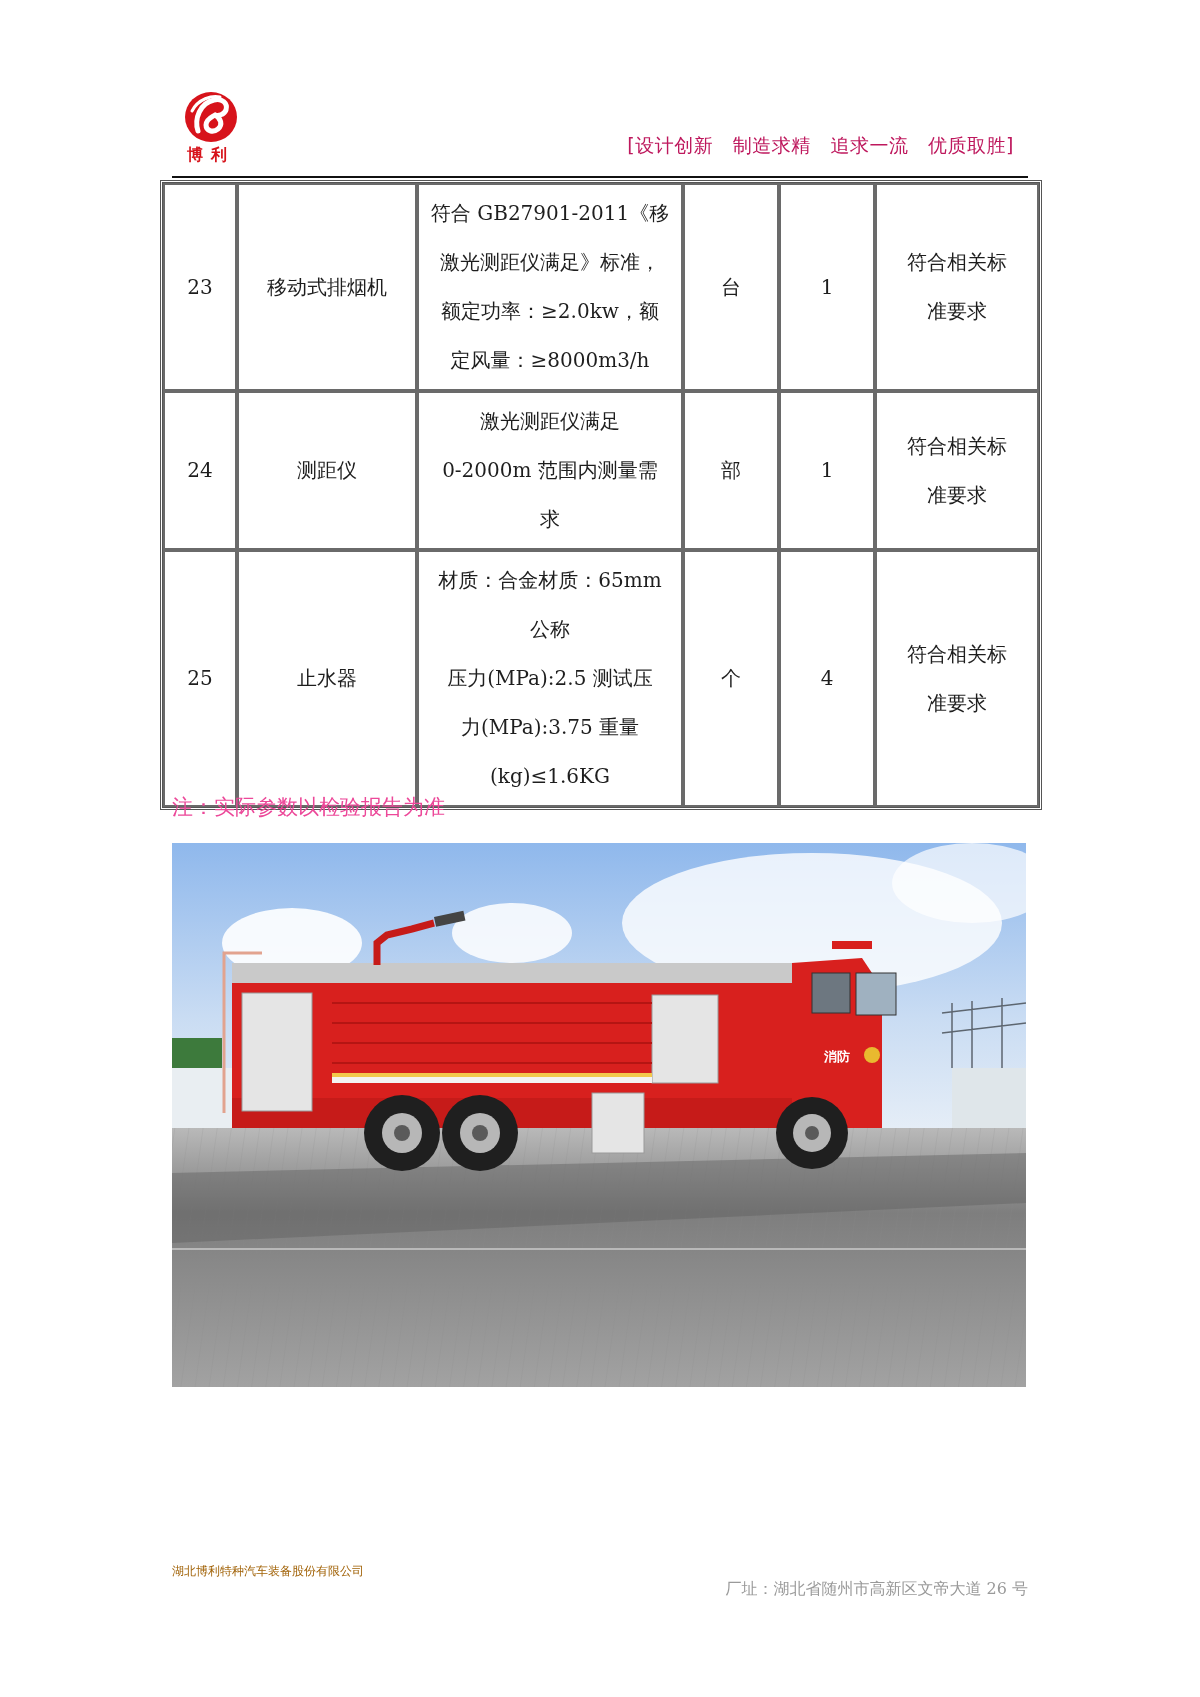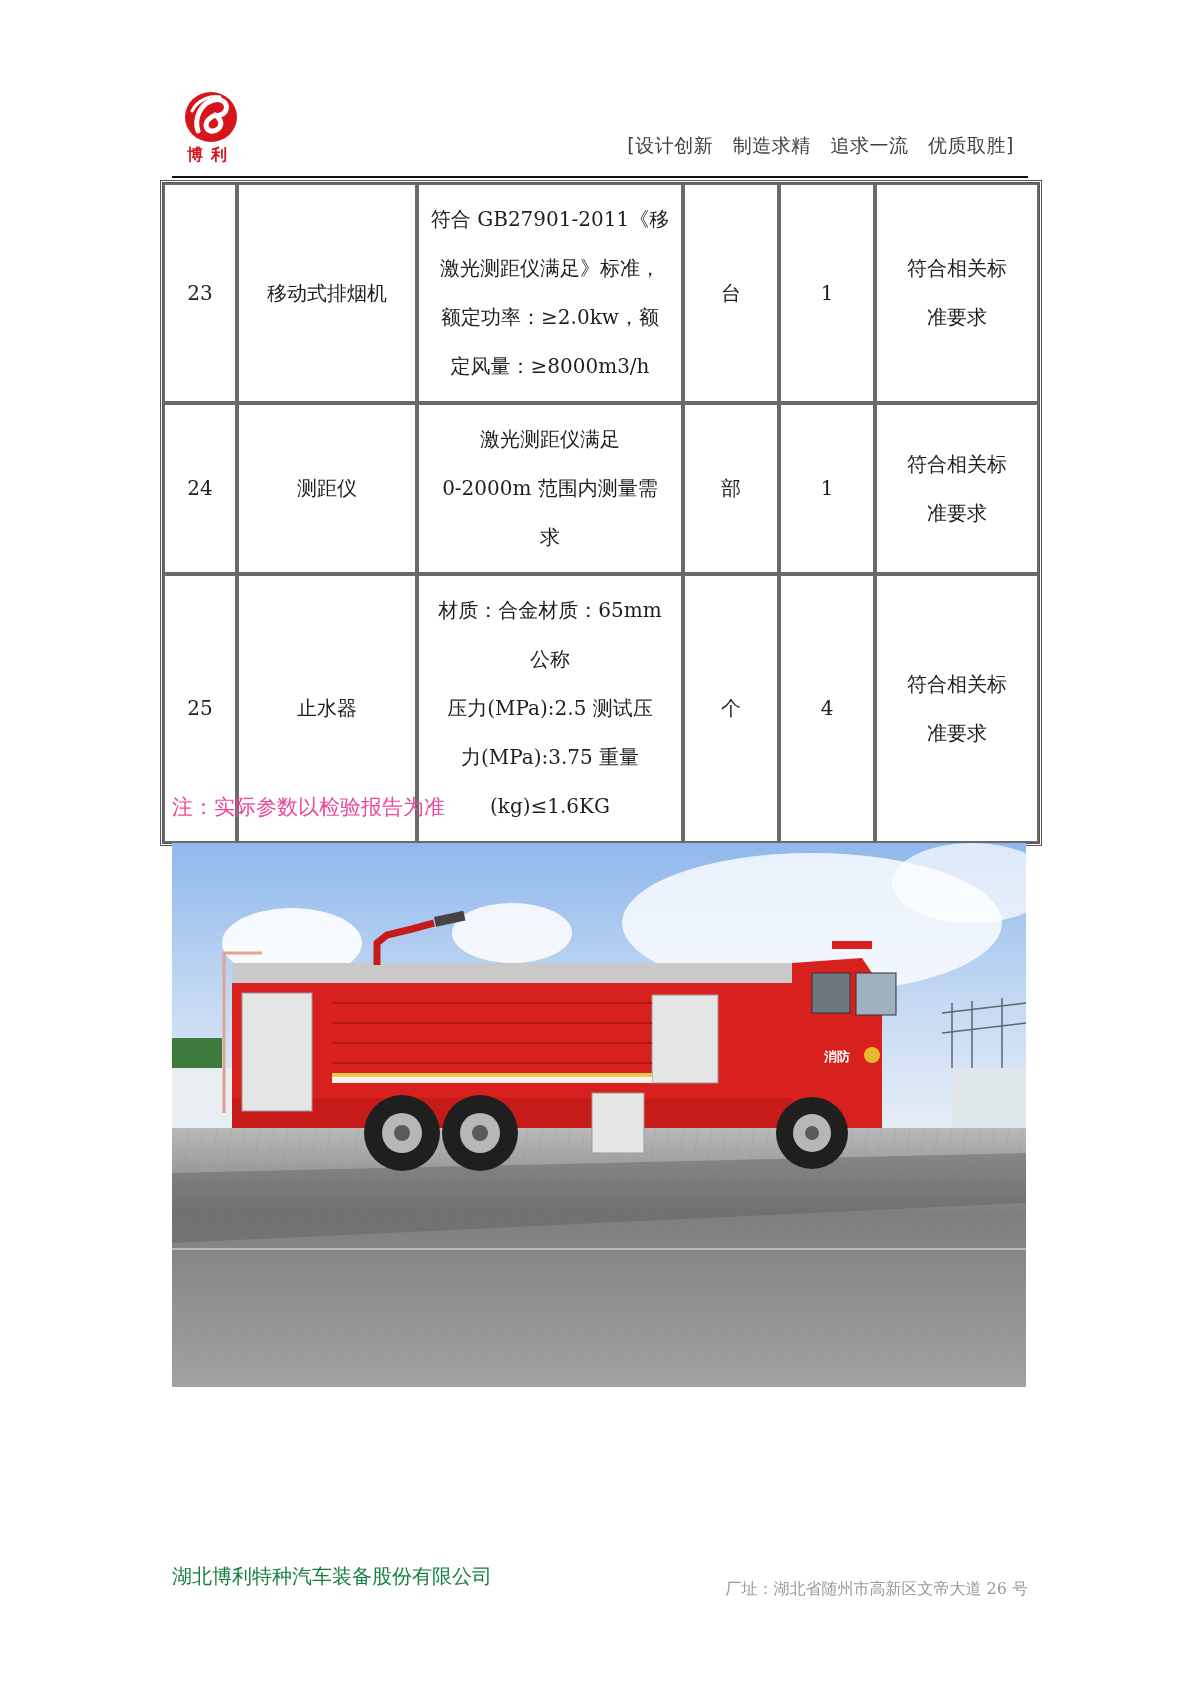--- a/index.html
+++ b/index.html
@@ -5,39 +5,39 @@
   html, body { margin: 0; padding: 0; background: #ffffff; }
   body { width: 1200px; height: 1697px; position: relative; overflow: hidden;
          font-family: "DejaVu Serif", "Liberation Serif", serif; color: #1a1a1a; }
 
   .logo { position: absolute; left: 178px; top: 91px; width: 66px; height: 76px; }
   .logo-mark { position: absolute; left: 6px; top: 0; width: 54px; height: 52px; }
   .logo-text { position: absolute; left: 0; top: 54px; width: 66px; text-align: center;
                font-family: "DejaVu Sans", sans-serif; font-size: 16px; color: #d7131b;
                letter-spacing: 8px; font-weight: bold; }
 
-  .slogan { position: absolute; right: 186px; top: 133px; font-size: 19px; color: #404040;
+  .slogan { position: absolute; right: 186px; top: 133px; font-size: 19px; color: #be185d;
             font-family: "DejaVu Sans", sans-serif; white-space: pre; letter-spacing: 0.5px; }
 
   .header-rule { position: absolute; left: 172px; top: 176px; width: 856px; height: 2px; background: #111; }
 
   table.spec { position: absolute; left: 160px; top: 180px; width: 876px;
                border-collapse: separate; border-spacing: 0;
                border: 3px double #555; table-layout: fixed; }
   table.spec td { border: 2px double #6a6a6a; text-align: center; vertical-align: middle;
-                  font-size: 20px; line-height: 49px; padding: 10px 4px; color: #1e1e1e; }
+                  font-size: 20px; line-height: 49px; padding: 4px 4px; color: #1e1e1e; }
   table.spec td.desc { line-height: 49px; word-break: break-all; }
   table.spec td.comp { line-height: 49px; }
 
   .note { position: absolute; left: 172px; top: 793px; font-size: 21px;
           font-family: "DejaVu Sans", sans-serif; color: #ec4899; }
 
   .photo { position: absolute; left: 172px; top: 843px; width: 854px; height: 544px; overflow: hidden; }
 
-  .footer-left { position: absolute; left: 172px; top: 1563px; font-size: 20px; color: #15803d;
+  .footer-left { position: absolute; left: 172px; top: 1563px; font-size: 12px; color: #a16207;
                  font-family: "DejaVu Serif", serif; }
   .footer-right { position: absolute; right: 172px; top: 1579px; font-size: 16px; color: #9a9a9a;
                   font-family: "DejaVu Serif", serif; }
 </style>
 </head>
 <body>
 
 <div class="logo">
   <svg class="logo-mark" viewBox="0 0 54 52">
     <ellipse cx="27" cy="26" rx="26" ry="25" fill="#d7131b"></ellipse>

